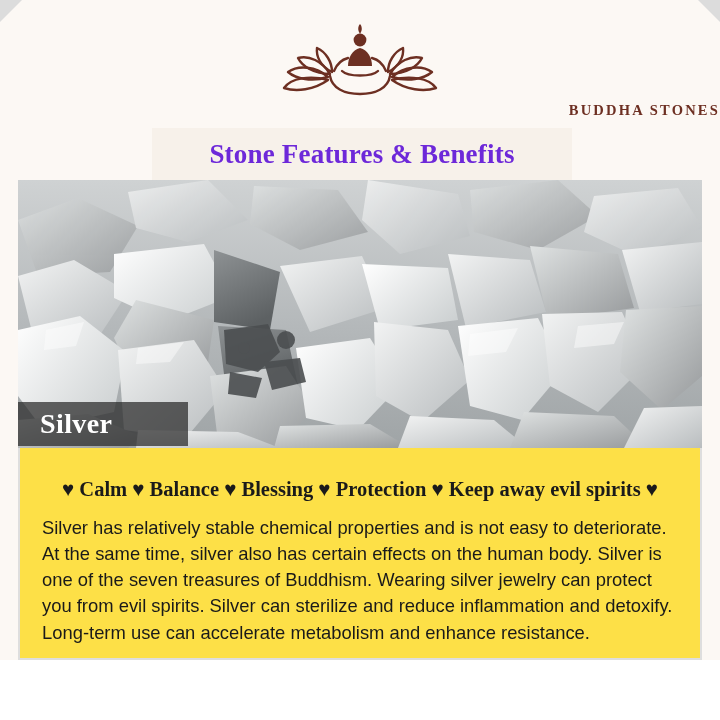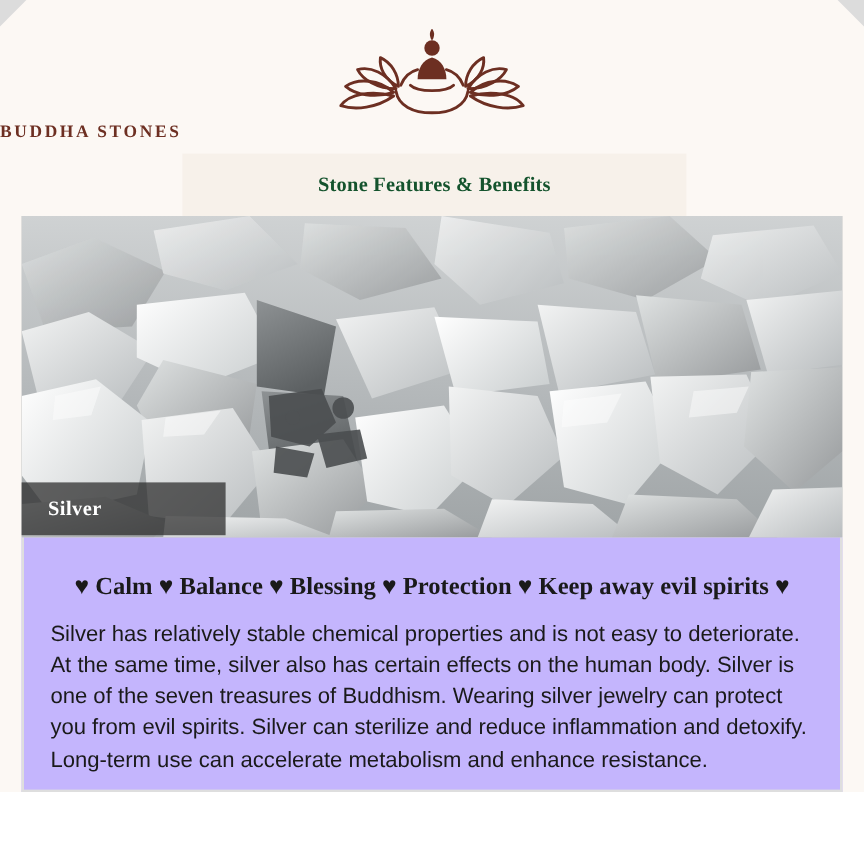--- a/index.html
+++ b/index.html
@@ -40,21 +40,21 @@
     left: 0; top: 0;
     width: 720px; height: 720px;
     background: #fcf8f4;
   }
   
   .logo-wrap {
     position: absolute;
     top: 24px;
     left: 0;
     width: 720px;
-    text-align: left;
+    text-align: right;
   }
   .logo-mark {
     display: block;
     margin: 0 auto;
   }
   .logo-text {
     margin-top: 4px;
     font-family: "Liberation Serif", serif;
     font-size: 14.5px;
     letter-spacing: 2.2px;
@@ -68,23 +68,23 @@
     top: 128px;
     width: 420px;
     height: 52px;
     background: #f7f1ea;
     display: flex;
     align-items: center;
     justify-content: center;
   }
   .title-text {
     font-family: "Liberation Serif", serif;
-    font-size: 17px;
-    font-weight: bold;
-    color: #14532d;
+    font-size: 27px;
+    font-weight: bold;
+    color: #6d28d9;
     letter-spacing: 0.2px;
   }
   
   .hero {
     position: absolute;
     left: 18px;
     top: 180px;
     width: 684px;
     height: 268px;
     overflow: hidden;
@@ -97,33 +97,33 @@
     top: 402px;
     width: 170px;
     height: 44px;
     background: rgba(40,40,40,0.72);
     display: flex;
     align-items: center;
   }
   .hero-label span {
     color: #ffffff;
     font-family: "Liberation Serif", serif;
-    font-size: 17px;
+    font-size: 28px;
     font-weight: bold;
     padding-left: 22px;
     letter-spacing: 0.4px;
   }
   
   .panel {
     position: absolute;
     left: 18px;
     top: 448px;
     width: 684px;
     height: 212px;
-    background: #c4b5fd;
+    background: #fde047;
     border-left: 2px solid #dedede;
     border-right: 2px solid #dedede;
     border-bottom: 2px solid #dedede;
     box-sizing: border-box;
   }
   .keywords {
     margin: 0;
     padding: 30px 16px 0 16px;
     text-align: center;
     font-family: "Liberation Serif", serif;

